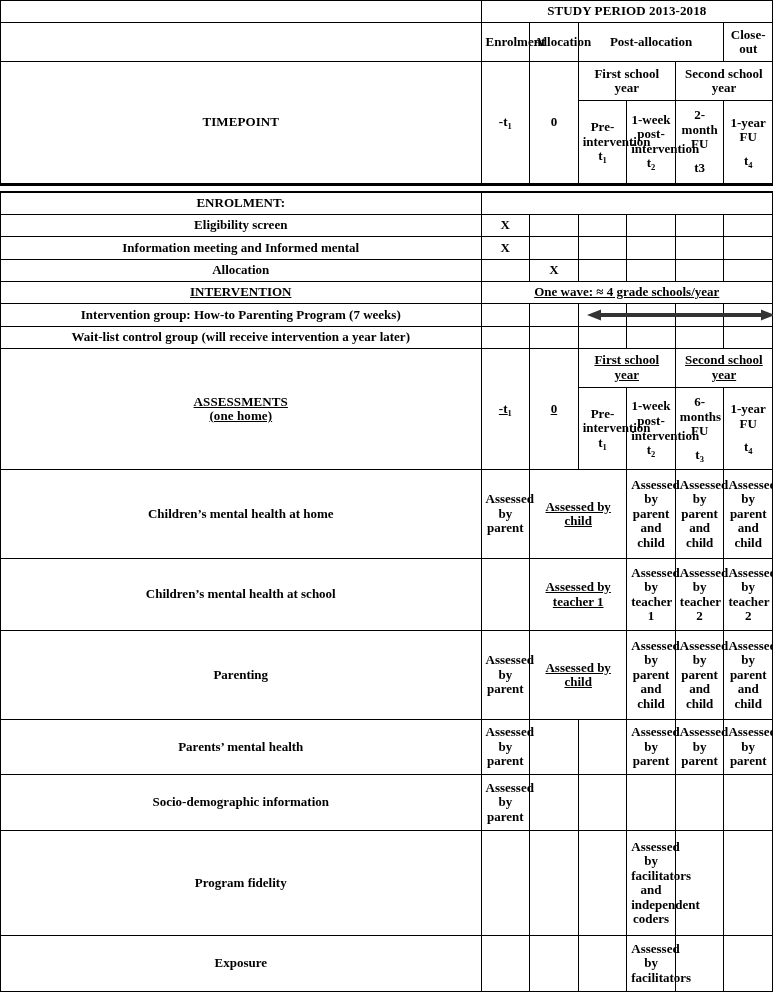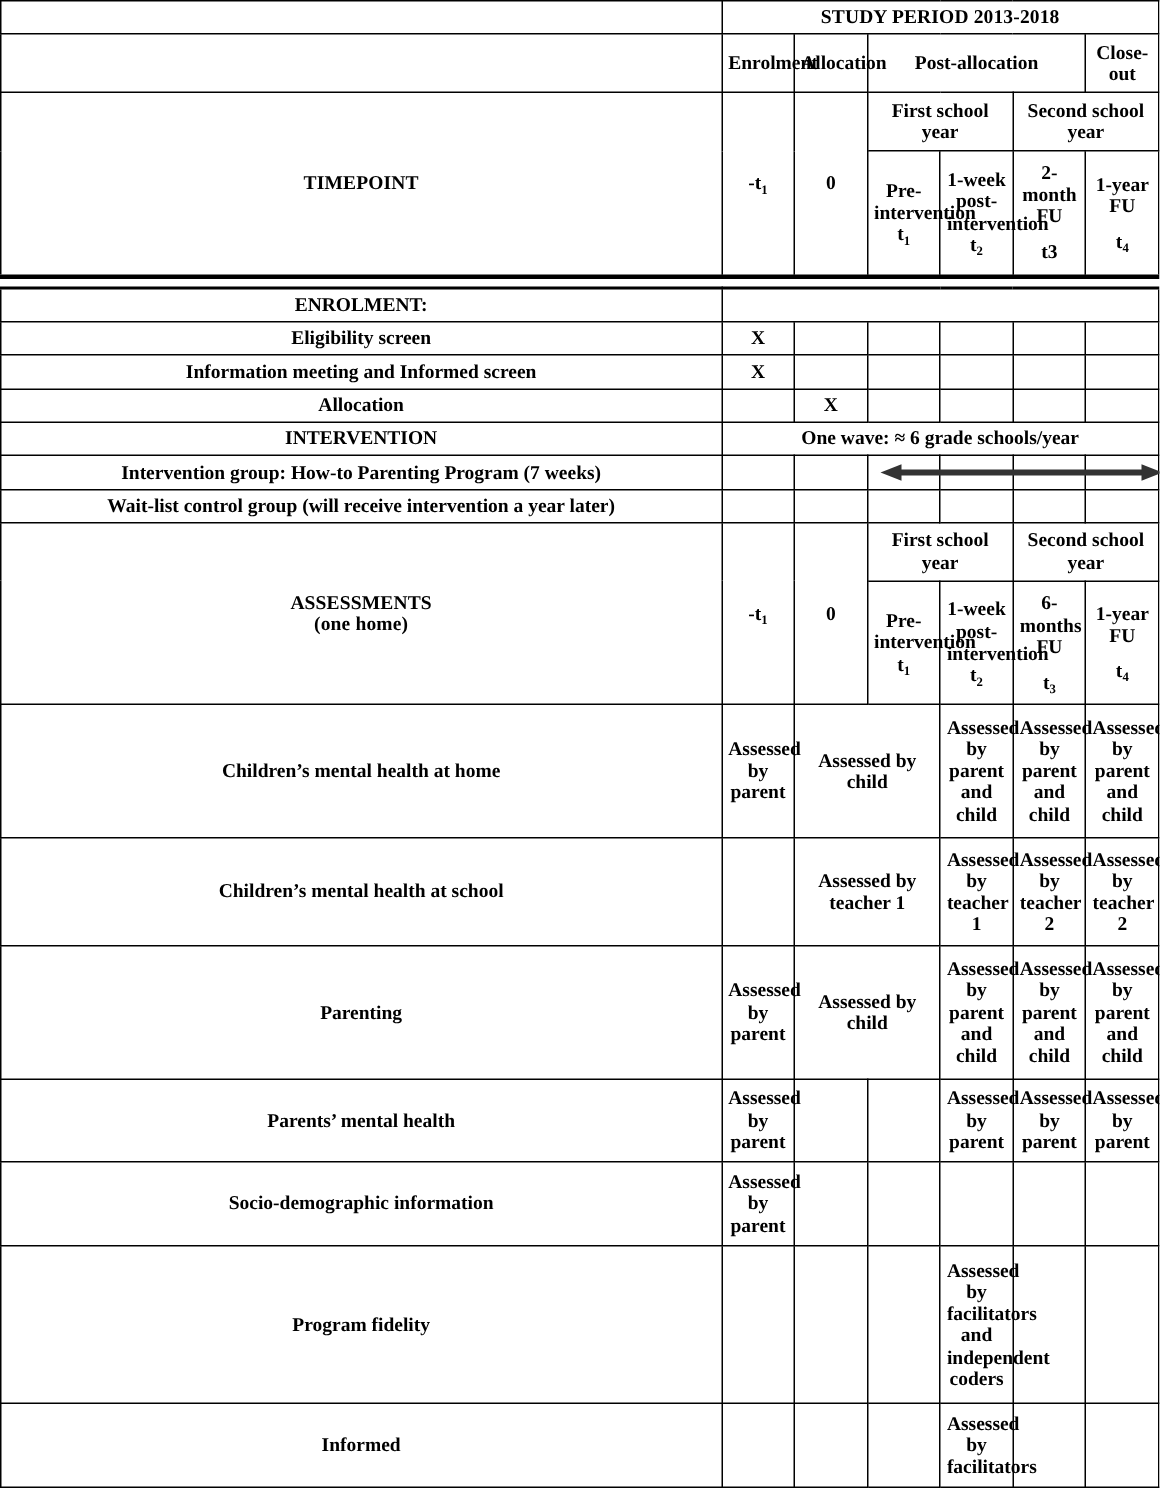--- a/index.html
+++ b/index.html
@@ -56,26 +56,26 @@
     text-align: left;
     padding-left: 6px;
   }
 
   
   .t-title    { font-size: 14px; letter-spacing: .1px; }
   .t-period   { font-size: 13.5px; }
   .t-year     { font-size: 11.5px; margin-left: 23px; }
   .t-sub      { font-size: 11px; line-height: 1.18; }
   .t-cell     { font-size: 10.5px; line-height: 1.2; }
-  .t-cellwide { font-size: 11.5px; }
+  .t-cellwide { font-size: 11.5px; text-decoration: underline; }
   .t-x        { font-size: 14px; }
   .t-section  { font-size: 13.5px; }
 
   
-  .bt-thick { border-top: 3px solid #000000; }
+  .bt-thick { border-top: 3px solid #000000; text-decoration: underline; }
   .bl-thick { border-left: 2.5px solid #000000; }
   .br-thick { border-right: 2.5px solid #000000; }
   .bl-none  { border-left: none; }
   .br-none  { border-right: none; }
 
   
   tr.sep-row td {
     padding: 0;
     height: 5px;
     border-left: none;
@@ -164,42 +164,42 @@
     <td class="c-label rlabel br-thick">Eligibility screen</td>
     <td class="c-enrol t-x">X</td>
     <td class="c-alloc"></td>
     <td class="c-pre"></td>
     <td class="c-post"></td>
     <td class="c-fu6"></td>
     <td class="c-fu1"></td>
   </tr>
 
   <tr>
-    <td class="c-label rlabel br-thick">Information meeting and Informed screen</td>
+    <td class="c-label rlabel br-thick">Information meeting and Informed mental</td>
     <td class="c-enrol t-x">X</td>
     <td class="c-alloc"></td>
     <td class="c-pre"></td>
     <td class="c-post"></td>
     <td class="c-fu6"></td>
     <td class="c-fu1"></td>
   </tr>
 
   <tr>
     <td class="c-label rlabel br-thick">Allocation</td>
     <td class="c-enrol"></td>
     <td class="c-alloc t-x">X</td>
     <td class="c-pre"></td>
     <td class="c-post"></td>
     <td class="c-fu6"></td>
     <td class="c-fu1"></td>
   </tr>
 
   <tr>
     <td class="c-label shade llabel bt-thick t-section">INTERVENTION</td>
-    <td class="shade bt-thick t-period" colspan="6">One wave: ≈ 6 grade schools/year</td>
+    <td class="shade bt-thick t-period" colspan="6">One wave: ≈ 4 grade schools/year</td>
   </tr>
 
   <tr>
     <td class="c-label rlabel br-thick">Intervention group: How-to Parenting Program (7 weeks)</td>
     <td class="c-enrol"></td>
     <td class="c-alloc"></td>
     <td class="c-pre br-none" style="position:relative;">
       <div class="arrow-wrap">
         <svg class="arrow-svg" width="196" height="14" viewBox="0 0 196 14">
           <line x1="17" y1="7" x2="179" y2="7" stroke="#333333" stroke-width="4"></line>
@@ -308,21 +308,21 @@
     <td class="c-label rlabel br-thick">Program fidelity</td>
     <td class="c-enrol t-cell"></td>
     <td class="c-alloc t-cell"></td>
     <td class="c-pre t-cell"></td>
     <td class="c-post t-cell">Assessed by facilitators and independent coders</td>
     <td class="c-fu6 t-cell"></td>
     <td class="c-fu1 t-cell"></td>
   </tr>
 
   <tr>
-    <td class="c-label rlabel br-thick">Informed</td>
+    <td class="c-label rlabel br-thick">Exposure</td>
     <td class="c-enrol t-cell"></td>
     <td class="c-alloc t-cell"></td>
     <td class="c-pre t-cell"></td>
     <td class="c-post t-cell">Assessed by facilitators</td>
     <td class="c-fu6 t-cell"></td>
     <td class="c-fu1 t-cell"></td>
   </tr>
 
 </tbody>
   </table>

